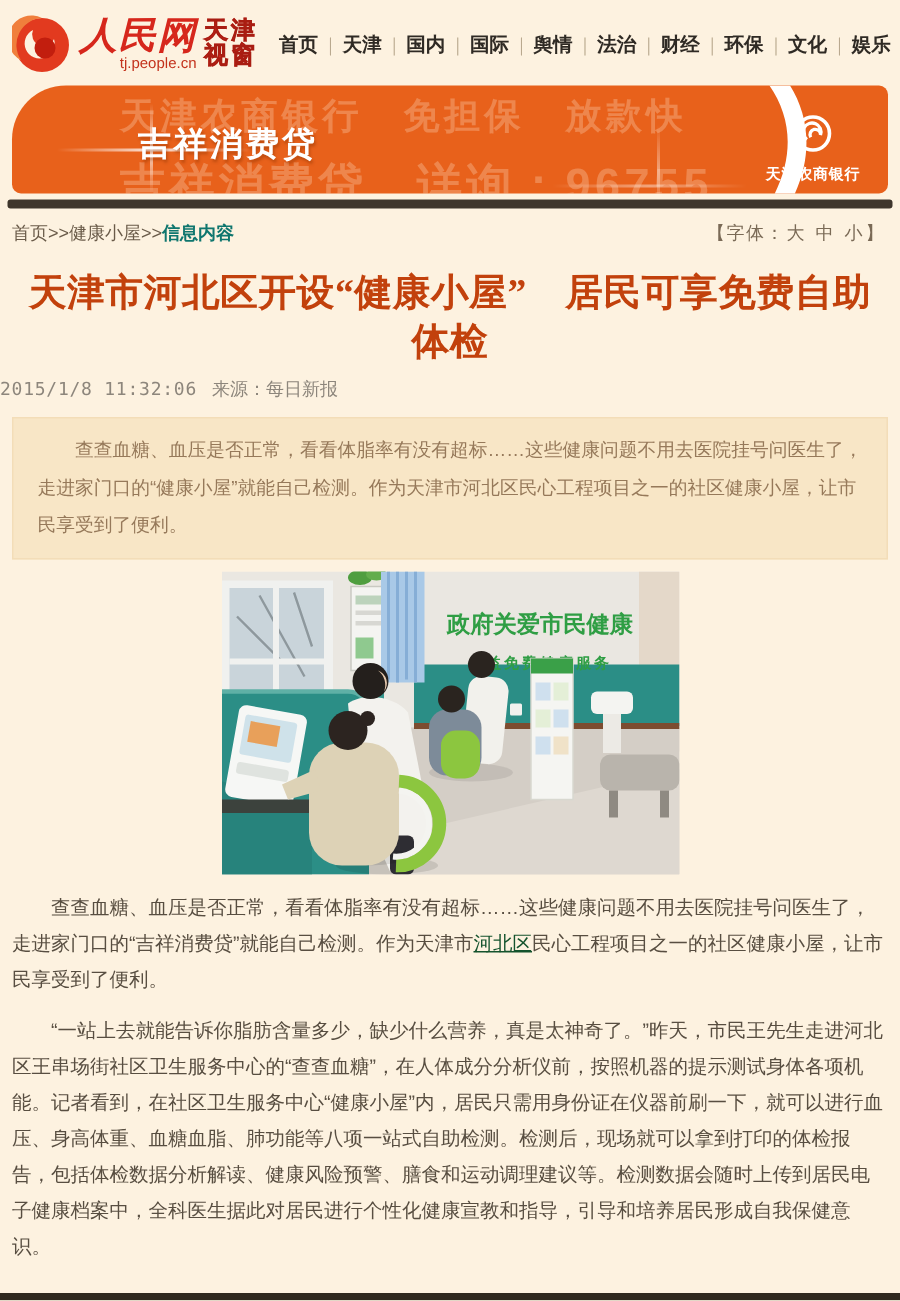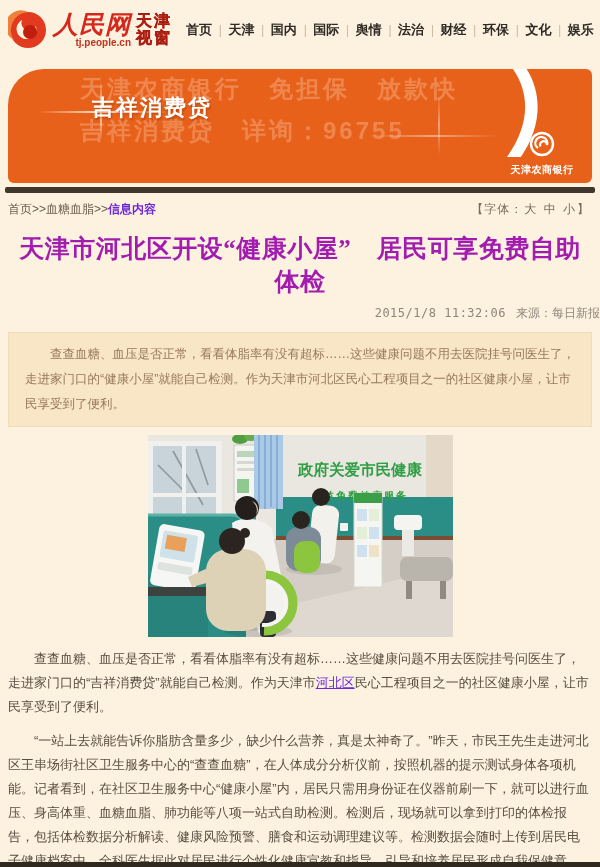--- a/index.html
+++ b/index.html
@@ -9,68 +9,68 @@
     background:#fdf2e0;
   }
   .page { position:relative; width:600px; height:867px; overflow:hidden; background:#fdf2e0; }
 
   
   .topbar { display:flex; align-items:center; height:56px; padding:4px 6px 0 8px; }
   .logo { display:flex; align-items:center; gap:5px; cursor:pointer; }
   .logo-ball { width:40px; height:40px; flex:0 0 auto; }
   .logo-txt { line-height:1; }
   .logo-brand { font-family:"Liberation Serif","DejaVu Serif",serif; font-weight:bold; font-style:italic; font-size:25px; color:#d6271c; letter-spacing:1px; }
-  .logo-domain { font-size:10px; font-weight:bold; color:#c3321c; margin-top:1px; text-align:right; }
+  .logo-domain { font-size:10px; font-weight:normal; color:#c3321c; margin-top:1px; text-align:right; }
   .logo-channel { font-size:16px; font-weight:bold; color:#d6271c; line-height:1.05; letter-spacing:2px; -webkit-text-stroke:0.4px #a81d12; }
   .topnav { display:flex; align-items:center; margin-left:14px; flex:1; justify-content:space-between; font-size:13px; font-weight:bold; color:#2f2a24; }
   .topnav a { color:#2f2a24; text-decoration:none; cursor:pointer; white-space:nowrap; }
   .topnav .sep { color:#b9a98f; font-weight:normal; font-size:12px; }
 
   
-  .banner { position:relative; margin:13px 8px 0 8px; height:114px; background:#e8611b;
+  .banner { position:relative; margin:1px 8px 0 8px; height:72px; background:#e8611b;
             border-radius:36px 6px 6px 6px; overflow:hidden; cursor:pointer; }
   .wm { position:absolute; left:72px; color:rgba(255,230,210,0.28); font-weight:bold; white-space:nowrap; }
   .wm1 { top:4px; font-size:24px; letter-spacing:3px; }
-  .wm2 { top:46px; font-size:24px; letter-spacing:3px; }
+  .wm2 { top:46px; font-size:30px; letter-spacing:3px; }
   .banner-main { position:absolute; left:84px; top:24px; display:flex; align-items:baseline;
                  color:#fff; font-weight:bold; font-size:22px; letter-spacing:2px;
                  text-shadow:1px 2px 2px rgba(140,50,0,0.45); white-space:nowrap; }
   .flare { position:absolute; background:linear-gradient(90deg,transparent,rgba(255,255,255,0.85),transparent); }
   .flare.h { width:130px; height:2px; }
   .flare.v { width:2px; height:60px; background:linear-gradient(180deg,transparent,rgba(255,255,255,0.8),transparent); }
   .banner-curve { position:absolute; right:48px; top:0; height:88px; width:60px; }
   .bank { position:absolute; right:17px; bottom:6px; width:66px; text-align:center; color:#fff; }
   .bank-name { font-size:10px; font-weight:bold; letter-spacing:0.5px; margin-top:2px; white-space:nowrap; }
 
   
   .rule-dark { margin:4px 5px 0 5px; height:6px; background:#3f362c; border-radius:2px; }
   .crumb-row { display:flex; justify-content:space-between; align-items:center; padding:8px 10px 4px 8px;
                font-size:12px; color:#6a5b49; }
   .crumb-row a { color:#6a5b49; text-decoration:none; cursor:pointer; }
-  .crumb-cur { color:#6d28d9; font-weight:bold; }
+  .crumb-cur { color:#0f766e; font-weight:bold; }
   .fontsize { color:#7a6a56; letter-spacing:1px; }
   .fontsize a { color:#7a6a56; text-decoration:none; cursor:pointer; margin:0 1px; }
 
   
   .title { margin:10px 12px 0 12px; text-align:center; font-family:"Liberation Serif","DejaVu Serif",serif;
-           font-weight:bold; font-size:25px; color:#a21caf; letter-spacing:0.5px; }
-  .meta { margin-top:7px; text-align:right; font-size:12px; color:#8d867c; }
+           font-weight:bold; font-size:25px; color:#c2410c; letter-spacing:0.5px; }
+  .meta { margin-top:7px; text-align:left; font-size:12px; color:#8d867c; }
   .meta .dt { font-family:"DejaVu Sans Mono","Liberation Mono",monospace; letter-spacing:0.5px; }
 
   
   .summary { margin:10px 8px 0 8px; background:#f8e6c6; border:1px solid #f3ddb8; padding:9px 16px;
              font-size:12.5px; line-height:25px; color:#96795a; text-indent:2em; }
 
   
   .photo { display:block; width:305px; height:202px; margin:8px auto 0 auto; }
 
   
   .body { margin:10px 8px 0 8px; font-size:13px; line-height:24px; color:#584e41; }
   .body p { text-indent:2em; margin-bottom:10px; }
-  .body a.inlink { color:#6d28d9; text-decoration:underline; cursor:pointer; }
+  .body a.inlink { color:#14532d; text-decoration:underline; cursor:pointer; }
 
   .bottom-bar { position:absolute; left:0; bottom:0; width:600px; height:5px; background:#30291f; }
 </style>
 </head>
 <body>
 
 <div class="page">
 
   <header class="topbar">
     <div class="logo">
@@ -131,21 +131,21 @@
         <path d="M9,17 a6 6 0 1 1 9,-3 a3.5 3.5 0 1 0 -6.5,1.5" fill="none" stroke="#fff" stroke-width="2.2"></path>
       </svg>
       <div class="bank-name">天津农商银行</div>
     </div>
   </div>
 
   <div class="rule-dark"></div>
 
   <div class="crumb-row">
     <div class="crumbs">
-      <a>首页</a><span>&gt;&gt;</span><a>血糖血脂</a><span>&gt;&gt;</span><span class="crumb-cur">信息内容</span>
+      <a>首页</a><span>&gt;&gt;</span><a>健康小屋</a><span>&gt;&gt;</span><span class="crumb-cur">信息内容</span>
     </div>
     <div class="fontsize">
       <span>【字体：</span><a>大</a> <a>中</a> <a>小</a><span>】</span>
     </div>
   </div>
 
   <h1 class="title">天津市河北区开设“健康小屋”　居民可享免费自助体检</h1>
   <div class="meta">
     <span class="dt">2015/1/8 11:32:06</span>&nbsp;&nbsp;
     <span>来源：</span><span>每日新报</span>

